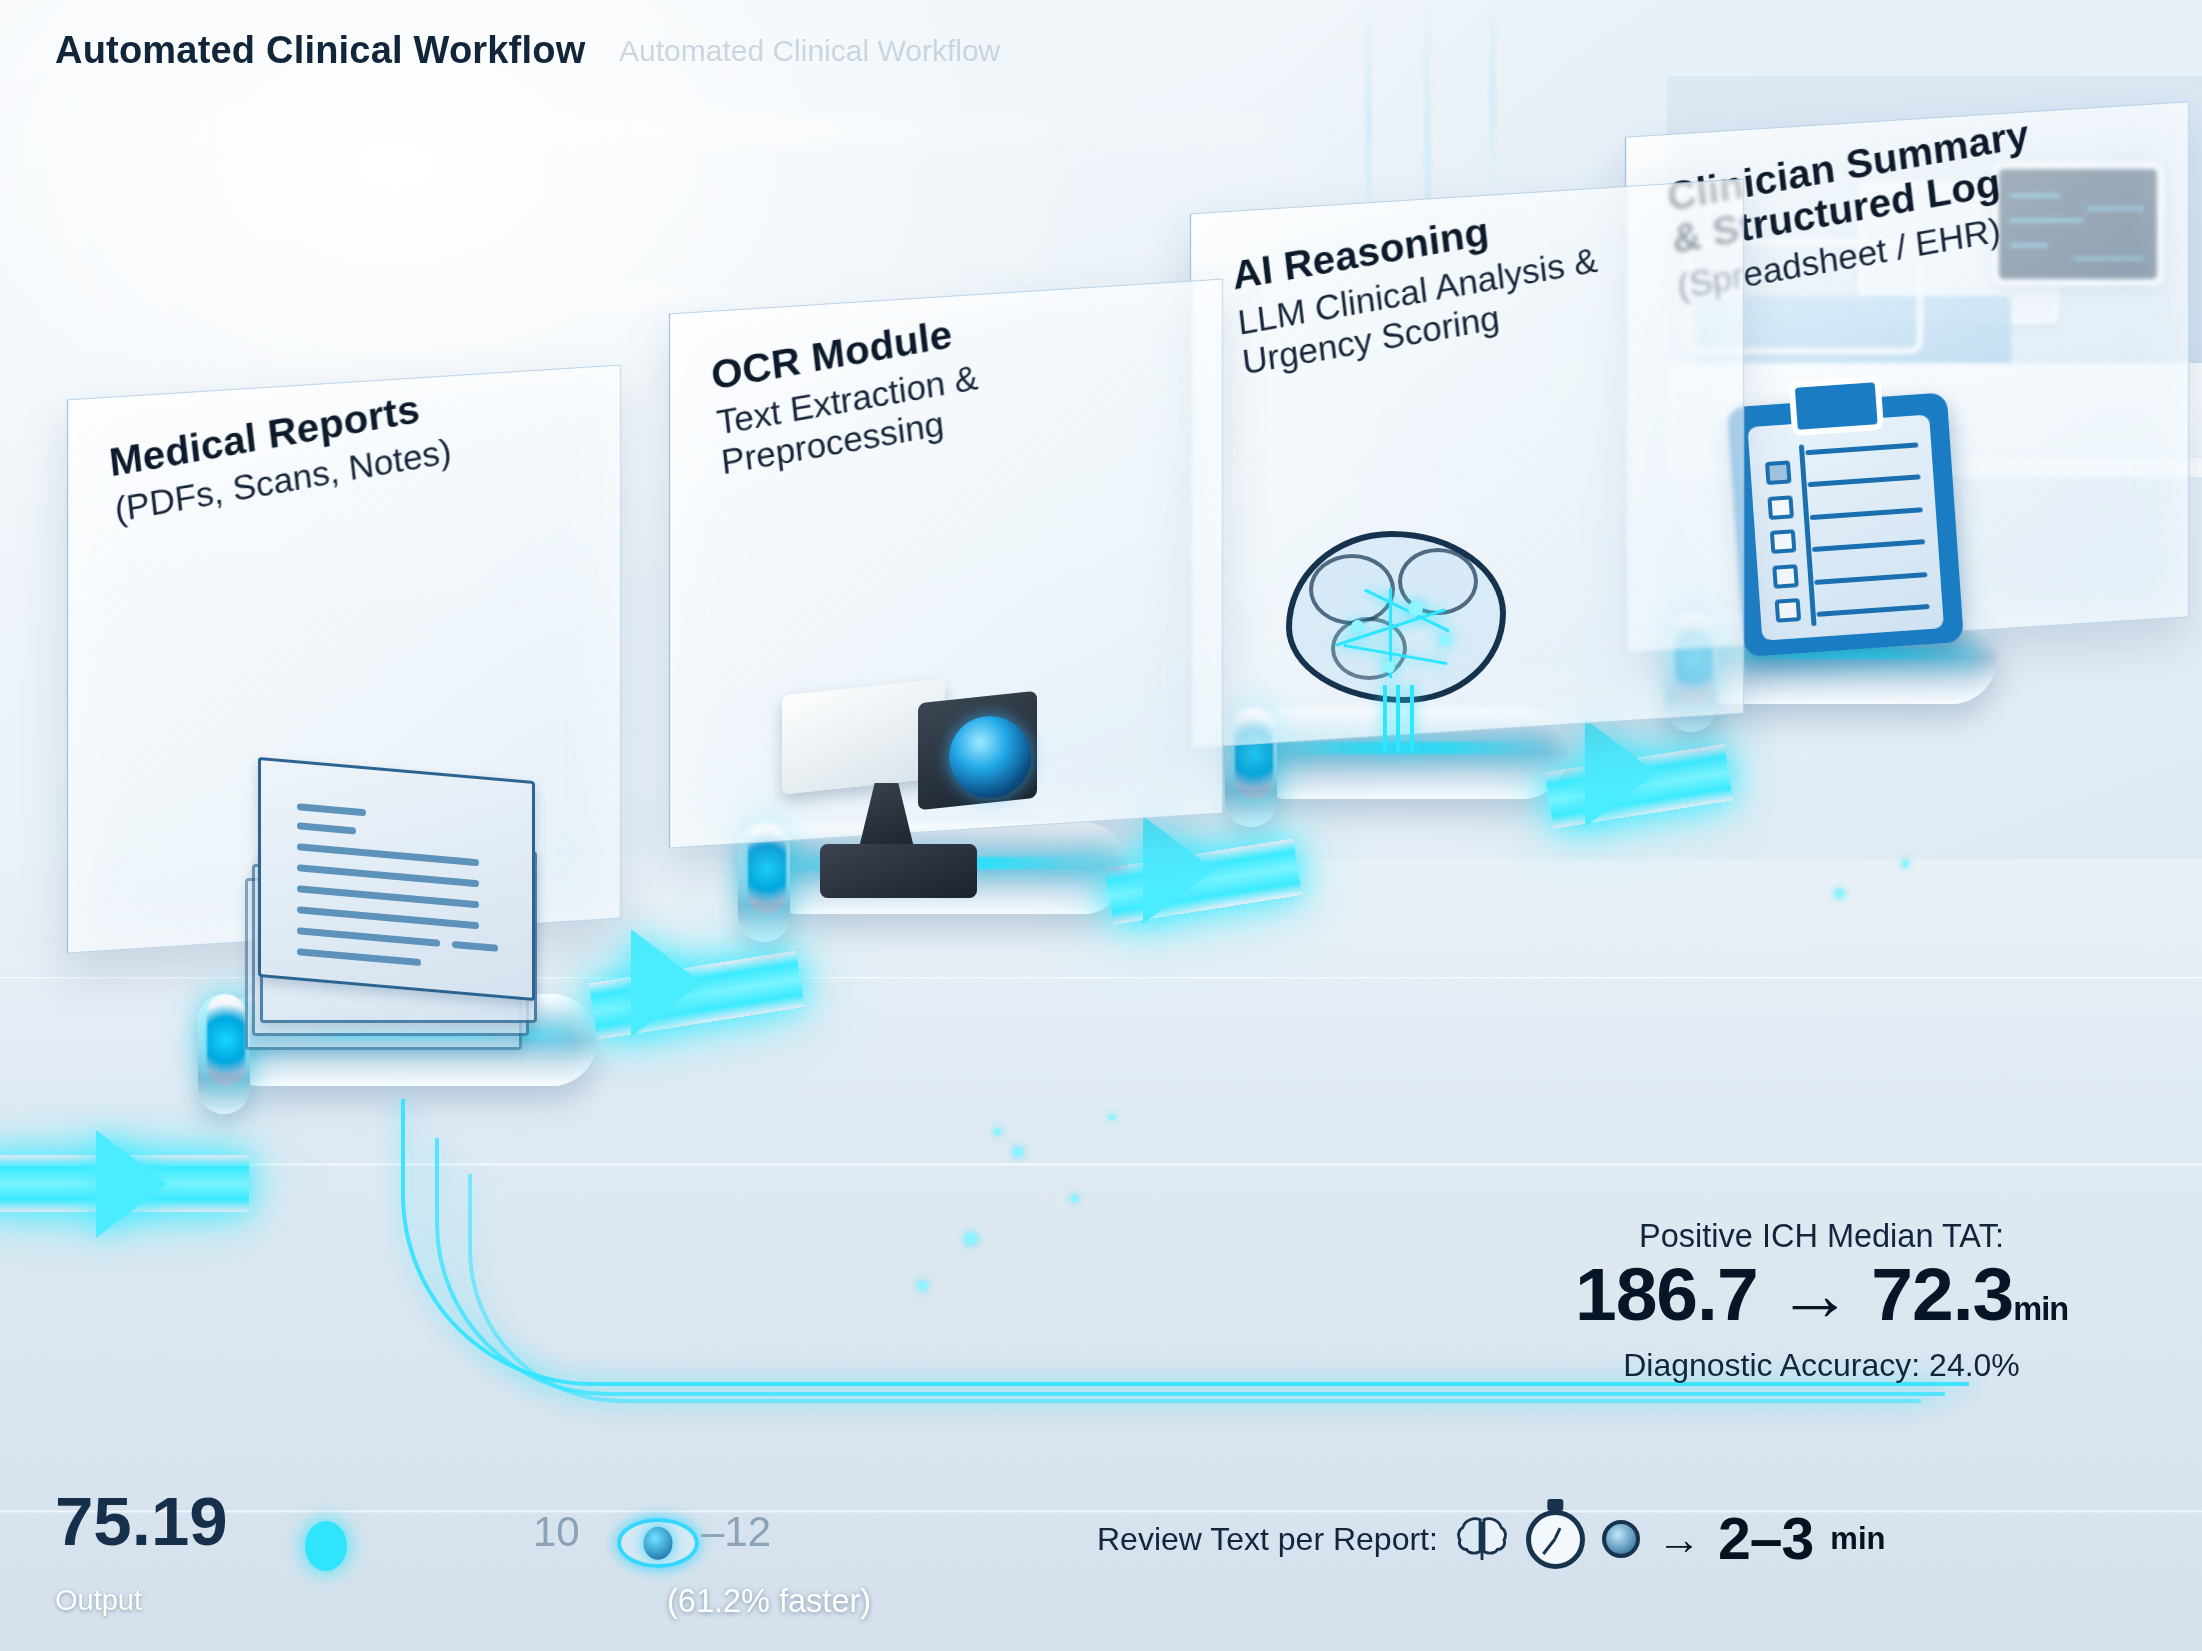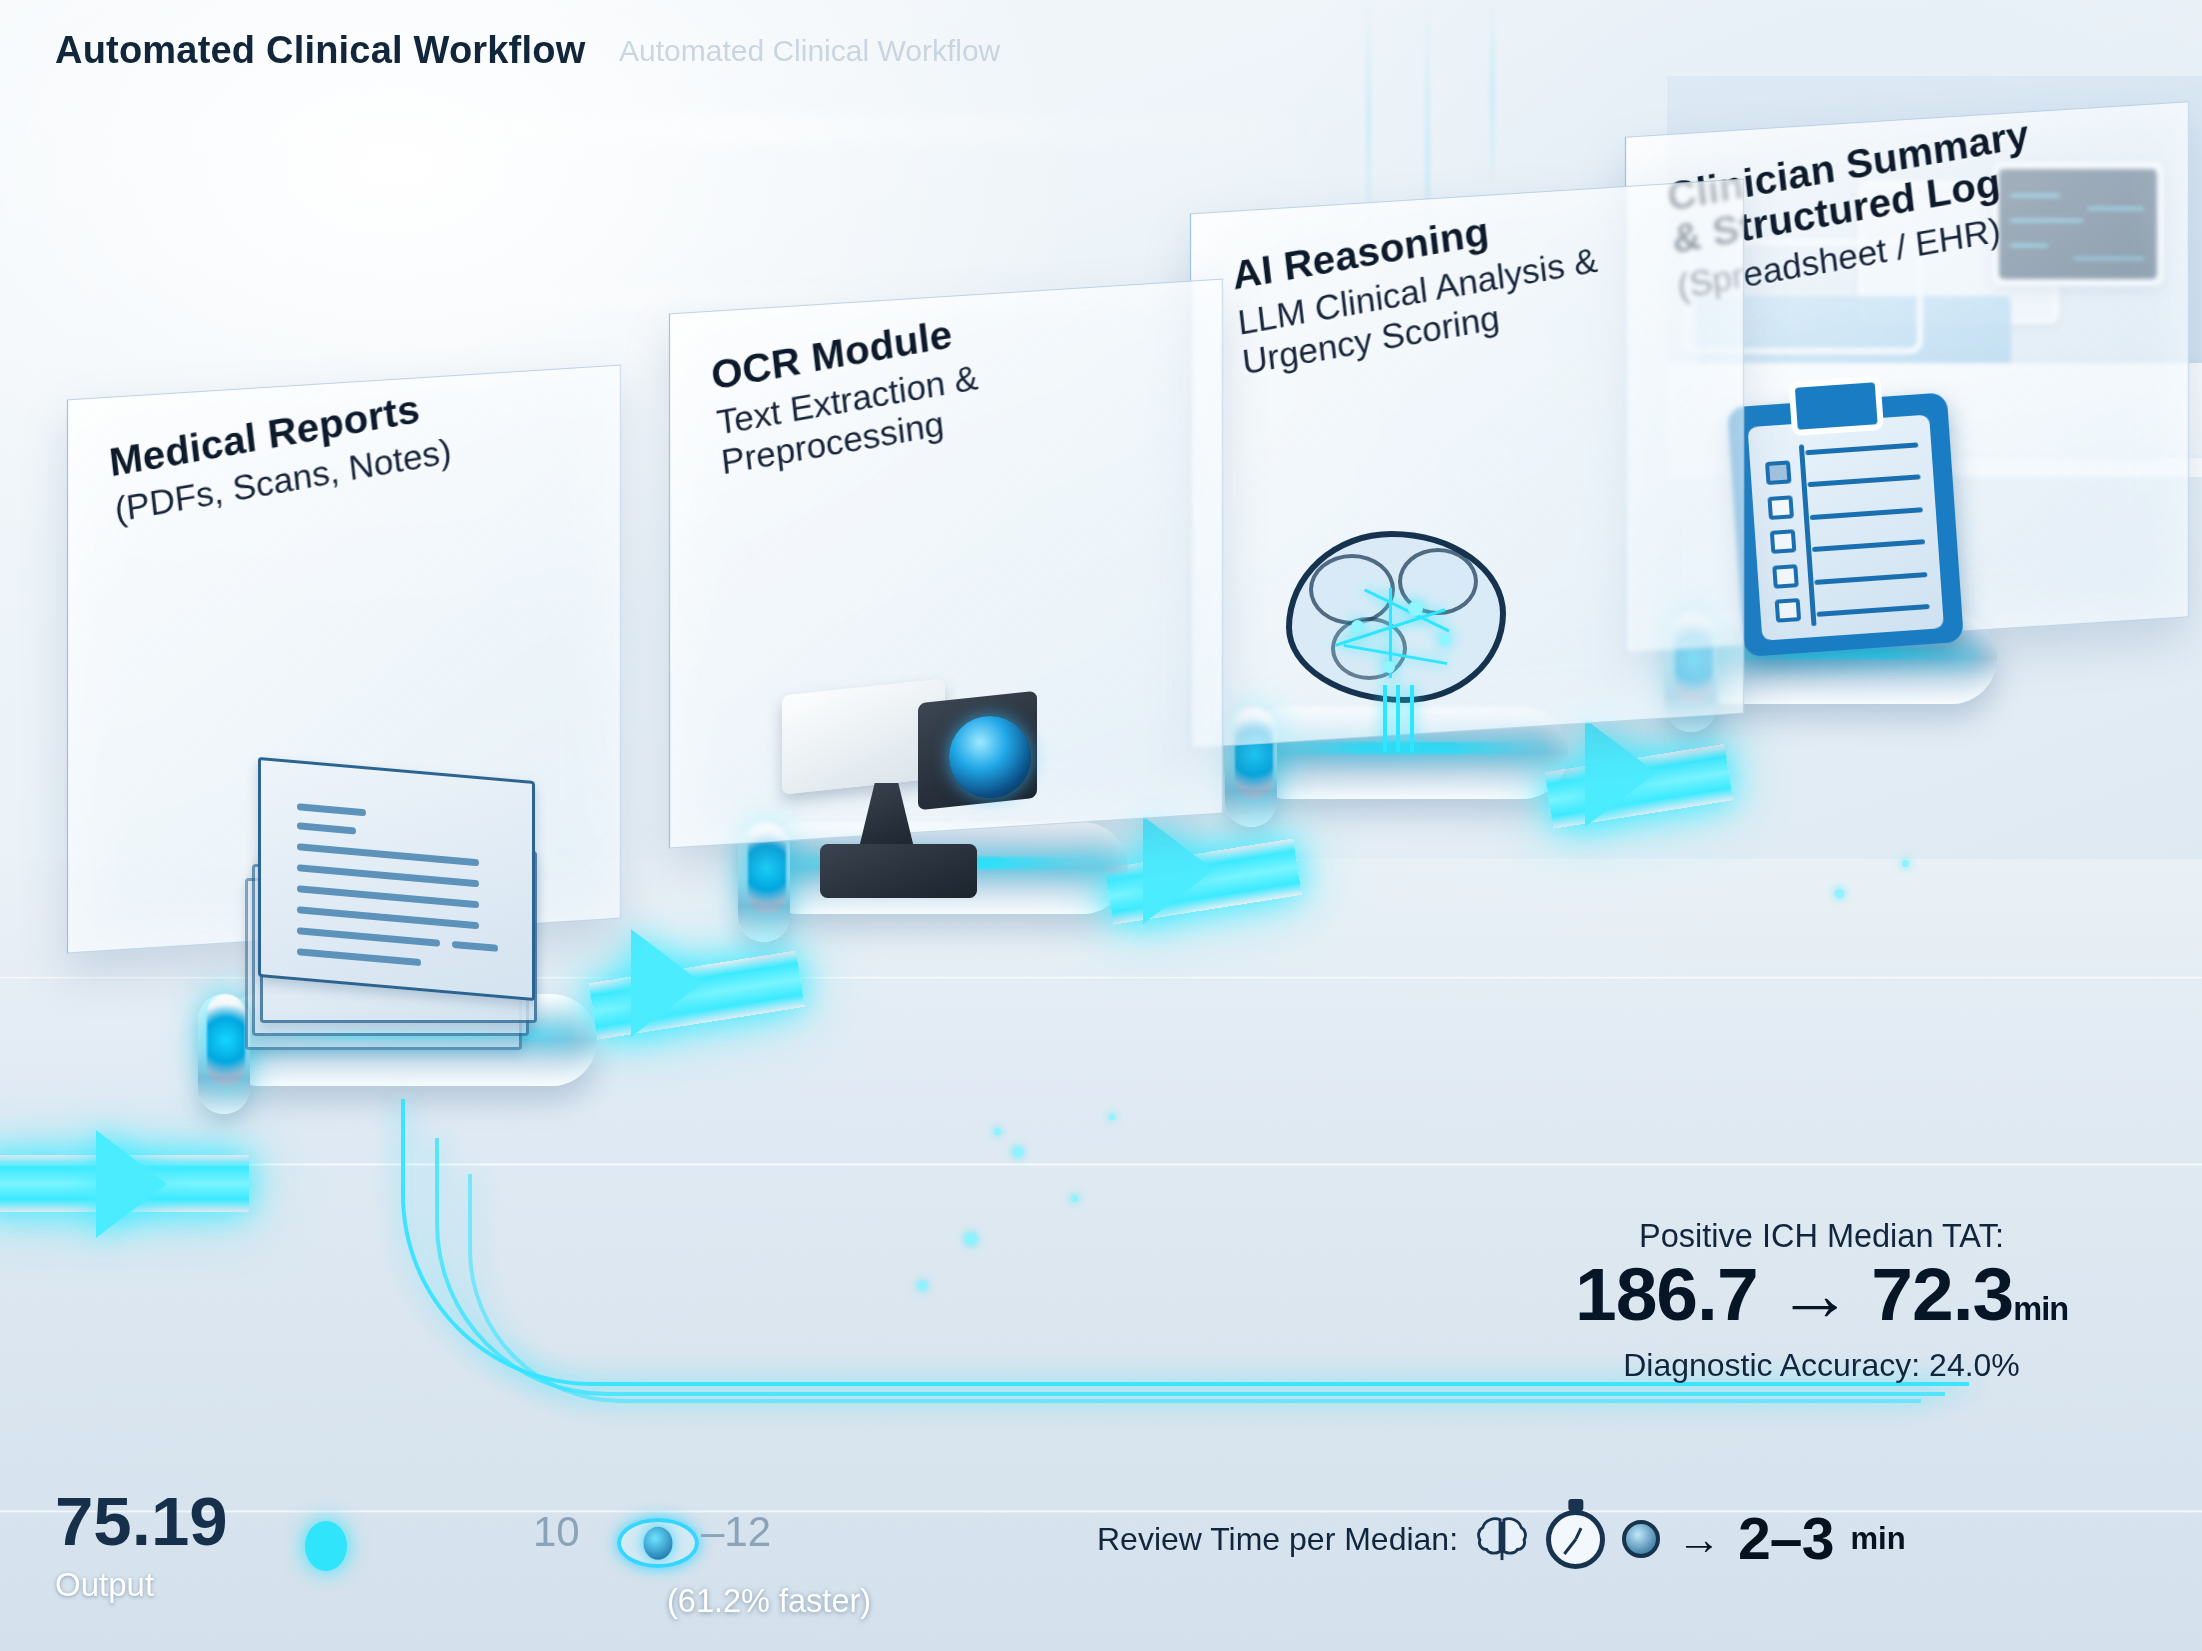--- a/index.html
+++ b/index.html
@@ -130,21 +130,21 @@
   .gico{position:relative;display:inline-block;}
   .mini-brain{width:54px;height:46px;}
   .mini-watch{width:59px;height:59px;border:5.7px solid #17334e;border-radius:50%;background:#f2f8fc;}
   .mw-stem{position:absolute;left:50%;top:-15.3px;transform:translateX(-50%);width:15.3px;height:11.5px;background:#17334e;border-radius:2.9px;}
   .mw-hand{position:absolute;left:50%;top:50%;width:2.9px;height:19px;background:#17334e;transform-origin:top center;}
   .mini-gear{width:38px;height:38px;border-radius:50%;background:radial-gradient(circle at 40% 35%,#bfe9fb,#1c5d8e);border:4.8px solid #17334e;}
 
   
   #bl{position:absolute;left:55px;top:1487px;}
   #bl-val{font-size:69px;font-weight:bold;color:#16304b;line-height:1;}
-  #bl-sub{font-size:33px;color:#ffffff;text-shadow:0 1px 3.8px rgba(60,90,120,.55);margin-top:10px;}
+  #bl-sub{font-size:29px;color:#ffffff;text-shadow:0 1px 3.8px rgba(60,90,120,.55);margin-top:28px;}
   #bl-dot{position:absolute;left:250px;top:34px;width:42px;height:50px;border-radius:50%;background:#2fe4fb;box-shadow:0 0 21px #2fe4fb;}
   #bl-art{position:absolute;left:315px;top:17px;font-size:38px;color:#a9bccd;opacity:.55;white-space:nowrap;}
   #bl-art2{position:absolute;left:315px;top:92px;font-size:31px;color:#a9bccd;opacity:.45;white-space:nowrap;}
   #bl-10{position:absolute;left:478px;top:21px;font-size:42px;color:#8ba3b8;}
   #eye{position:absolute;left:562px;top:31px;width:82px;height:50px;}
   #eye-o{position:absolute;inset:0;border:4.8px solid #35d6ff;border-radius:50% / 50%;box-shadow:0 0 15.3px #35d6ff;background:rgba(210,245,255,.35);}
   #eye-i{position:absolute;left:50%;top:50%;transform:translate(-50%,-50%);width:29px;height:32.5px;border-radius:50%;background:radial-gradient(circle at 40% 35%,#6fe3ff,#0d5f9c);box-shadow:0 0 13.4px #35d6ff;}
   #bl-15{position:absolute;left:646px;top:21px;font-size:42px;color:#8ba3b8;white-space:nowrap;}
   #bl-fast{position:absolute;left:612px;top:96px;font-size:32.5px;color:#ffffff;text-shadow:0 1px 4.8px rgba(60,90,120,.6);white-space:nowrap;}
 </style>
@@ -323,21 +323,21 @@
     <div class="m-label">Positive ICH Median TAT:</div>
     <div class="m-big">
       <span>186.7</span>
       <span>→</span>
       <span>72.3</span><span class="m-unit">min</span>
     </div>
     <div class="m-acc">Diagnostic Accuracy: 24.0%</div>
   </div>
 
   <div id="review">
-    <span class="r-label">Review Time per Median:</span>
+    <span class="r-label">Review Text per Report:</span>
 
     <span class="gico mini-brain">
       <svg viewBox="0 0 56 48" width="54" height="46">
         <path d="M26 4c-6-3-16 0-18 8-4 2-6 8-3 13 -2 5 2 10 7 10 2 4 9 5 14 2z" fill="#dbe9f4" stroke="#17334e" stroke-width="3"></path>
         <path d="M30 4c6-3 16 0 18 8 4 2 6 8 3 13 2 5-2 10-7 10-2 4-9 5-14 2z" fill="#eaf3fa" stroke="#17334e" stroke-width="3"></path>
         <line x1="28" y1="6" x2="28" y2="46" stroke="#17334e" stroke-width="3"></line>
       </svg>
     </span>
 
     <span class="gico mini-watch">

